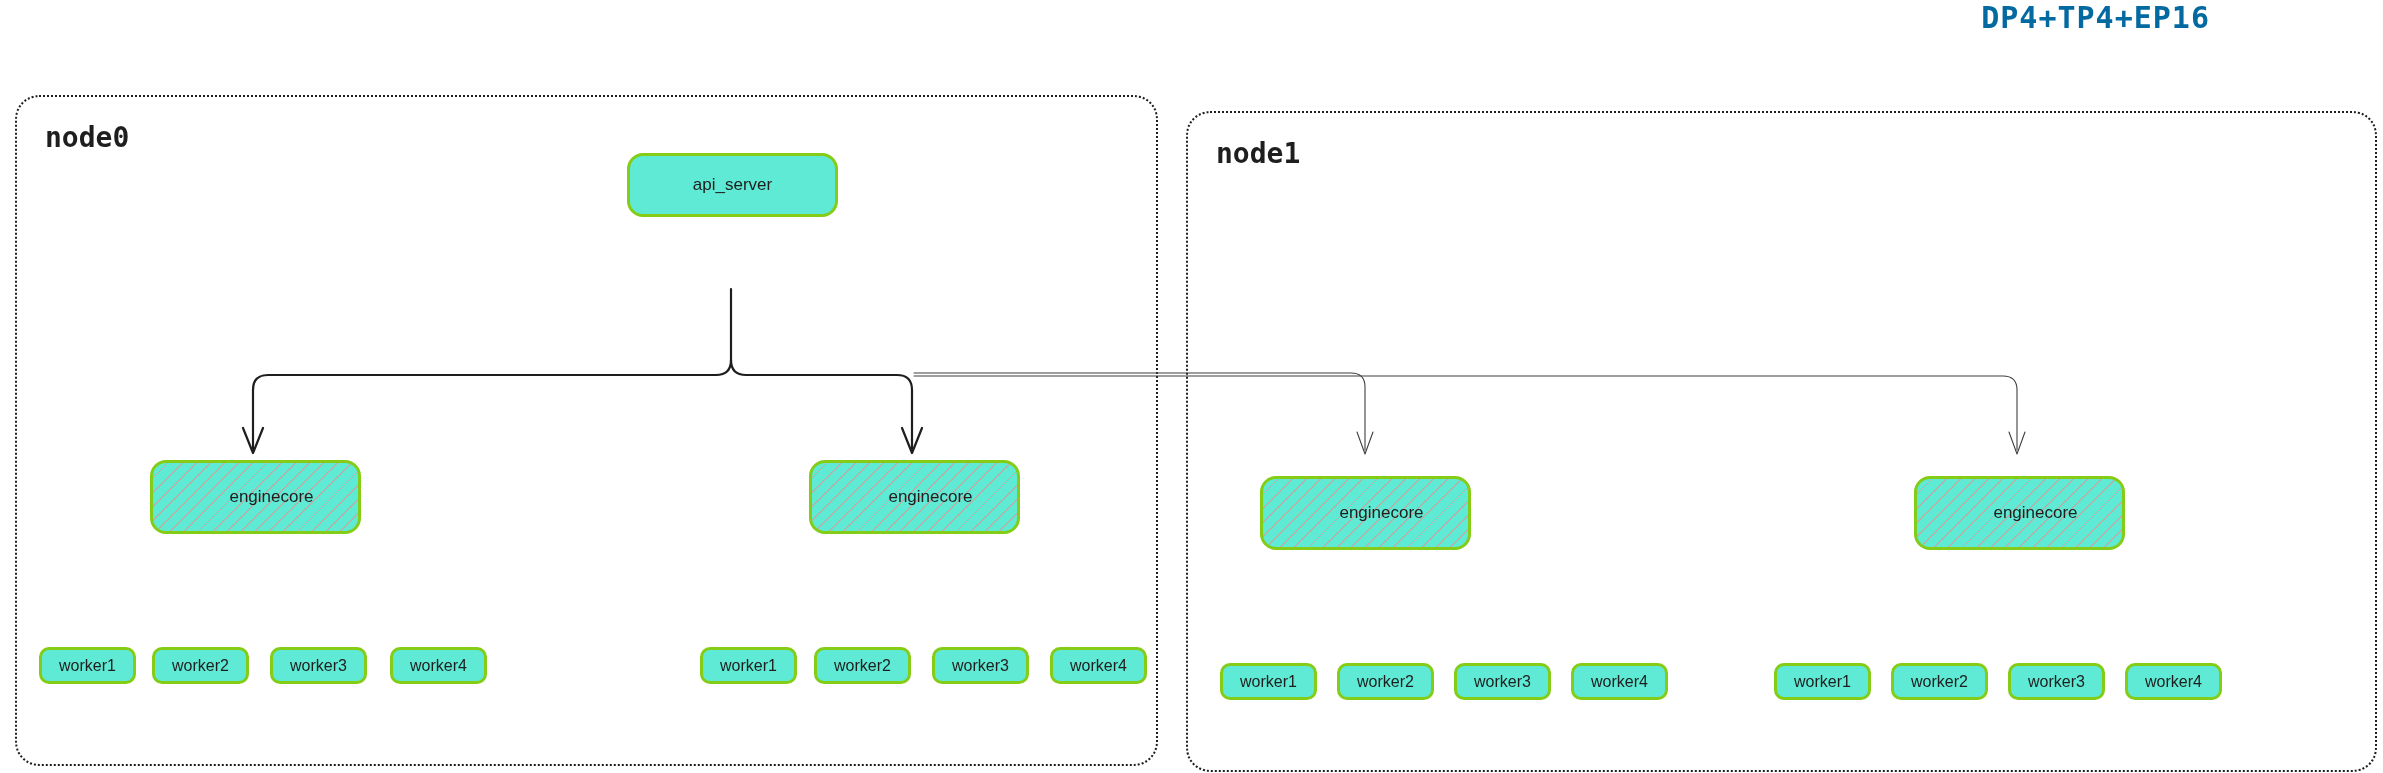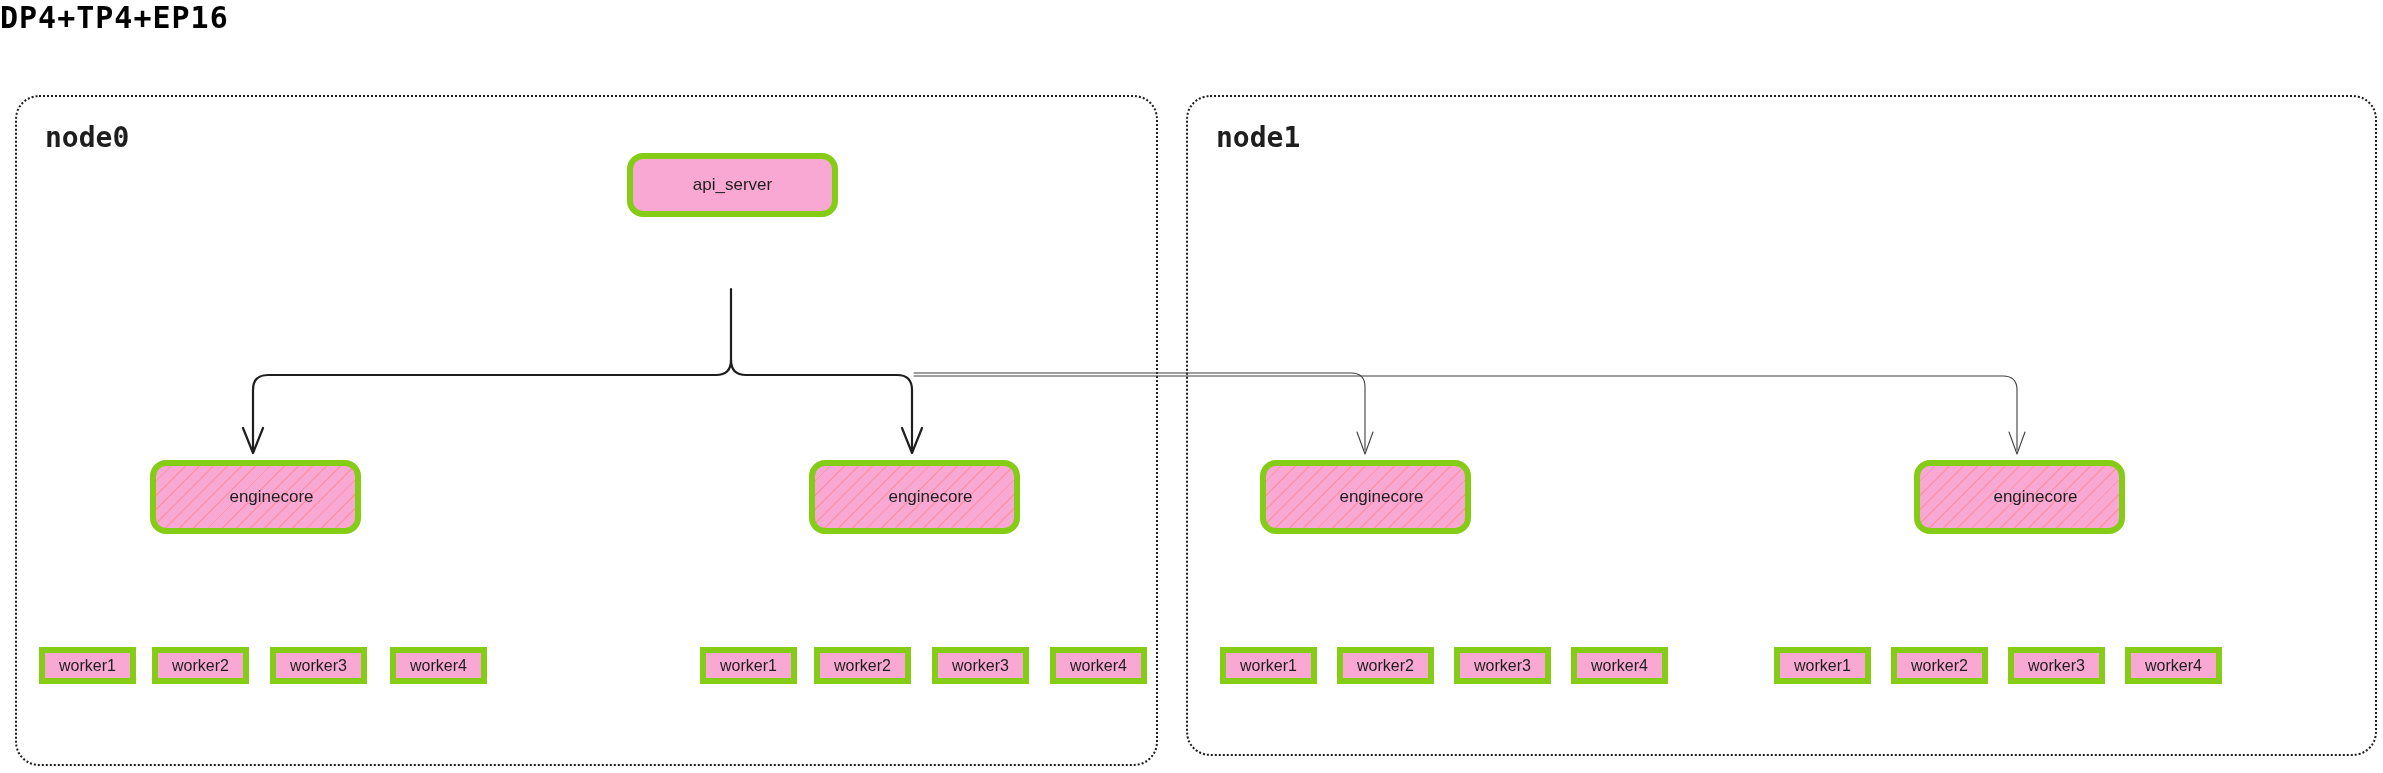--- a/index.html
+++ b/index.html
@@ -1,52 +1,52 @@
 <!DOCTYPE html>
 <html><head>
 <meta charset="utf-8">
 <style>
   html,body { margin:0; padding:0; background:#ffffff; }
   .canvas {
     position:relative; width:2383px; height:773px; background:#ffffff;
     overflow:hidden; color:#1e1e1e;
   }
   .title {
-    position:absolute; left:0; top:8; width:2210px; text-align:left;
-    font:bold 30px "DejaVu Sans Mono", monospace; color:#000000;
+    position:absolute; left:0; top:8; width:2210px; text-align:right;
+    font:bold 30px "DejaVu Sans Mono", monospace; color:#0369a1;
     letter-spacing:1px;
   }
   .node {
     position:absolute; border:2.5px dotted #1e1e1e; border-radius:24px;
     background:transparent;
     text-align:right;
   }
   .node-label {
     position:absolute; left:28px; top:24px;
     font:bold 28px "DejaVu Sans Mono", monospace; color:#1e1e1e;
   }
   .box {
-    position:absolute; border:6px solid #84cc16; background:#f9a8d4;
+    position:absolute; border:3px solid #84cc16; background:#5eead4;
     display:flex; align-items:center; justify-content:center;
     font:17px "Liberation Sans", sans-serif; color:#1e1e1e;
     box-sizing:border-box;
   }
   .r16 { border-radius:16px; }
   .hatch-green {
     background-image:repeating-linear-gradient(135deg,
       rgba(105,219,124,0.75) 0px, rgba(105,219,124,0.75) 1.4px,
       transparent 1.4px, transparent 10px);
   }
   .hatch-red {
     background-image:repeating-linear-gradient(135deg,
       rgba(255,130,130,0.55) 0px, rgba(255,130,130,0.55) 1.3px,
       transparent 1.3px, transparent 10px);
   }
   .worker {
-    width:97px; height:37px; border-radius:0; font-size:16px; top:550px;
+    width:97px; height:37px; border-radius:10px; font-size:16px; top:550px;
   }
   .api   { left:610px; top:56px;  width:211px; height:64px; }
   .asyn  { left:609px; top:119px; width:214px; height:74px; }
   .eng   { width:211px; height:74px; top:363px;padding-left:32px; }
   svg.connectors {
     position:absolute; left:0; top:0; width:2383px; height:773px;
     pointer-events:none; z-index:5;
   }
   .conn-bold { stroke:#1e1e1e; stroke-width:2.2; fill:none;
     stroke-linecap:round; stroke-linejoin:round; }
@@ -94,21 +94,21 @@
         <span>worker2</span>
       </div>
     <div class="box worker" style="left:915px;">
         <span>worker3</span>
       </div>
     <div class="box worker" style="left:1033px;">
         <span>worker4</span>
       </div>
   </div>
 
-  <div class="node" style="left:1186px; top:95px; width:1187px; height:657px;">
+  <div class="node" style="left:1186px; top:111px; width:1187px; height:657px;">
     <div class="node-label">node1</div>
 
     <div class="box r16 hatch-red eng" style="left:72px;">
       <span>enginecore</span>
     </div>
     <div class="box r16 hatch-red eng" style="left:726px;">
       <span>enginecore</span>
     </div>
 
     <div class="box worker" style="left:32px;">

